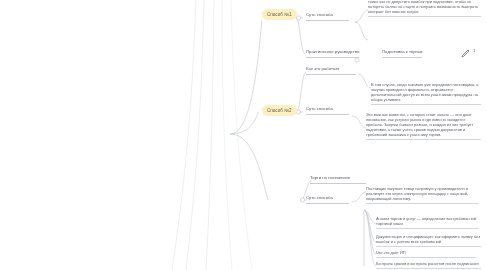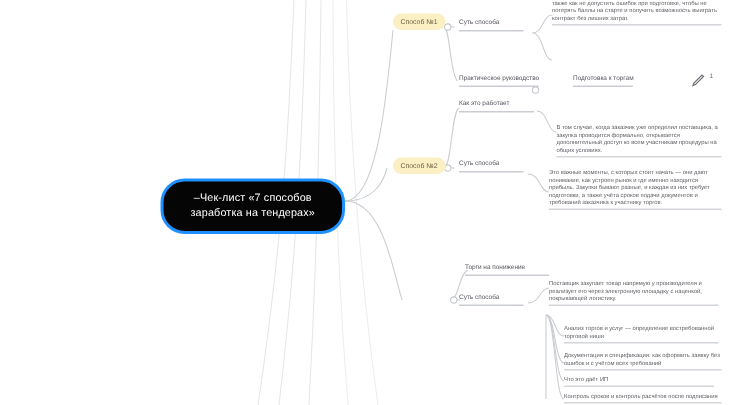--- a/index.html
+++ b/index.html
@@ -127,21 +127,20 @@
       <circle cx="298.5" cy="112" r="2.1"></circle>
       <circle cx="302.5" cy="200" r="2.1"></circle>
       <circle cx="357" cy="60" r="2.1"></circle>
     </g>
 
     <g transform="translate(462,50)">
       <path d="M0 7 L1.6 6.4 L7 1 L6 0 L0.6 5.4 Z" fill="none" stroke="#6b6d72" stroke-width="0.8"></path>
     </g>
   </svg>
 
-  <div class="central">–Чек-лист «7 способов заработка на тендерах»</div>
 
   <div class="pill" style="left:262px;top:9px;">Способ №1</div>
 
   <div class="pill" style="left:262px;top:105px;">Способ №2</div>
 
   <div class="ulabel wide" style="left:306px;top:12px;">Суть способа</div>
 
   <div class="ulabel wide" style="left:306px;top:66px;">Как это работает</div>
 
   <div class="ulabel wide" style="left:306px;top:106px;">Суть способа</div>

